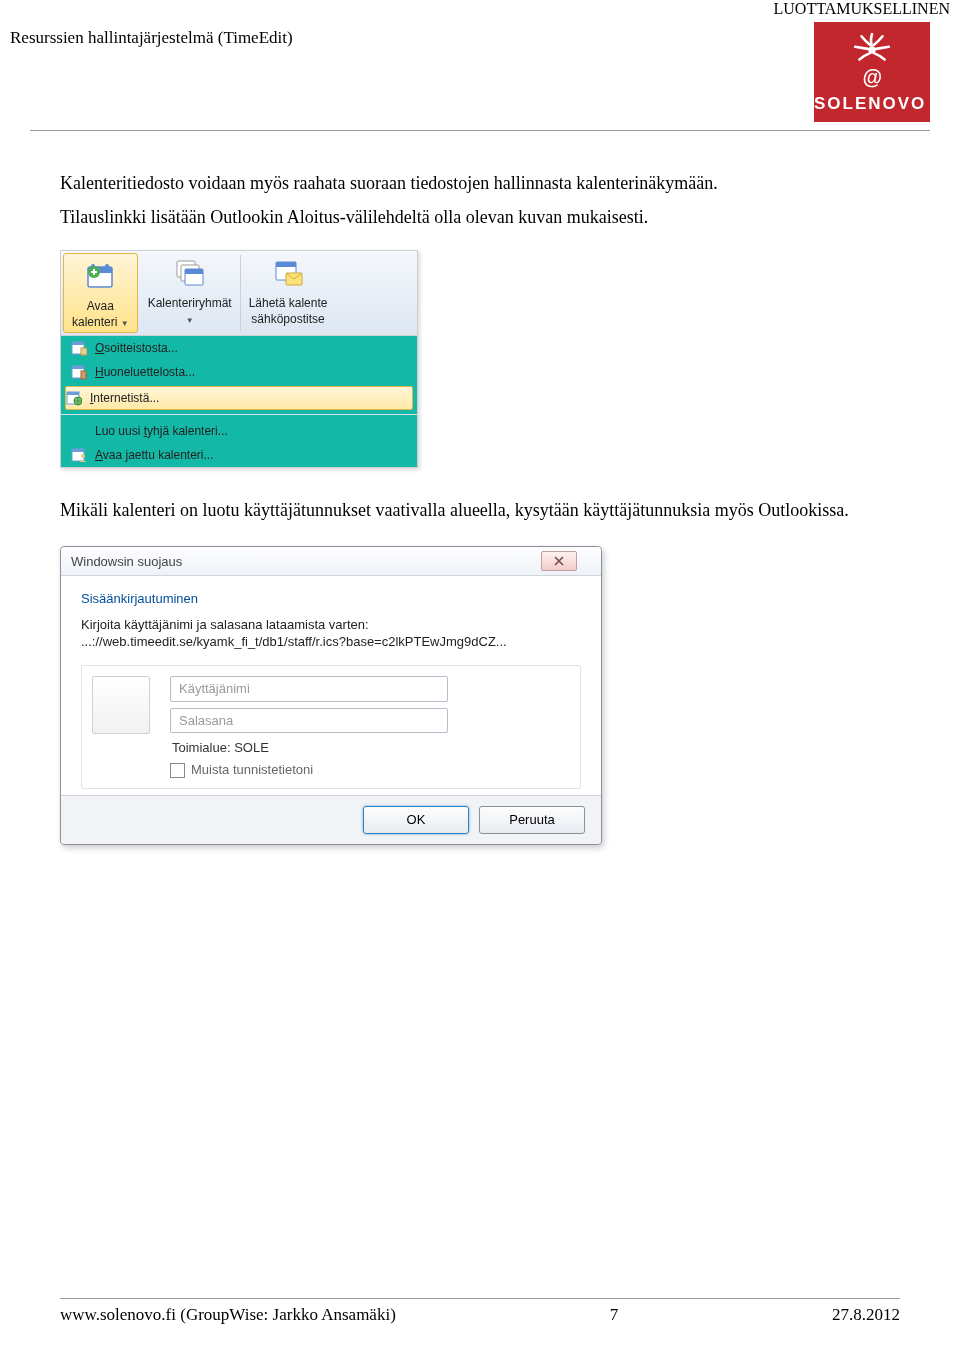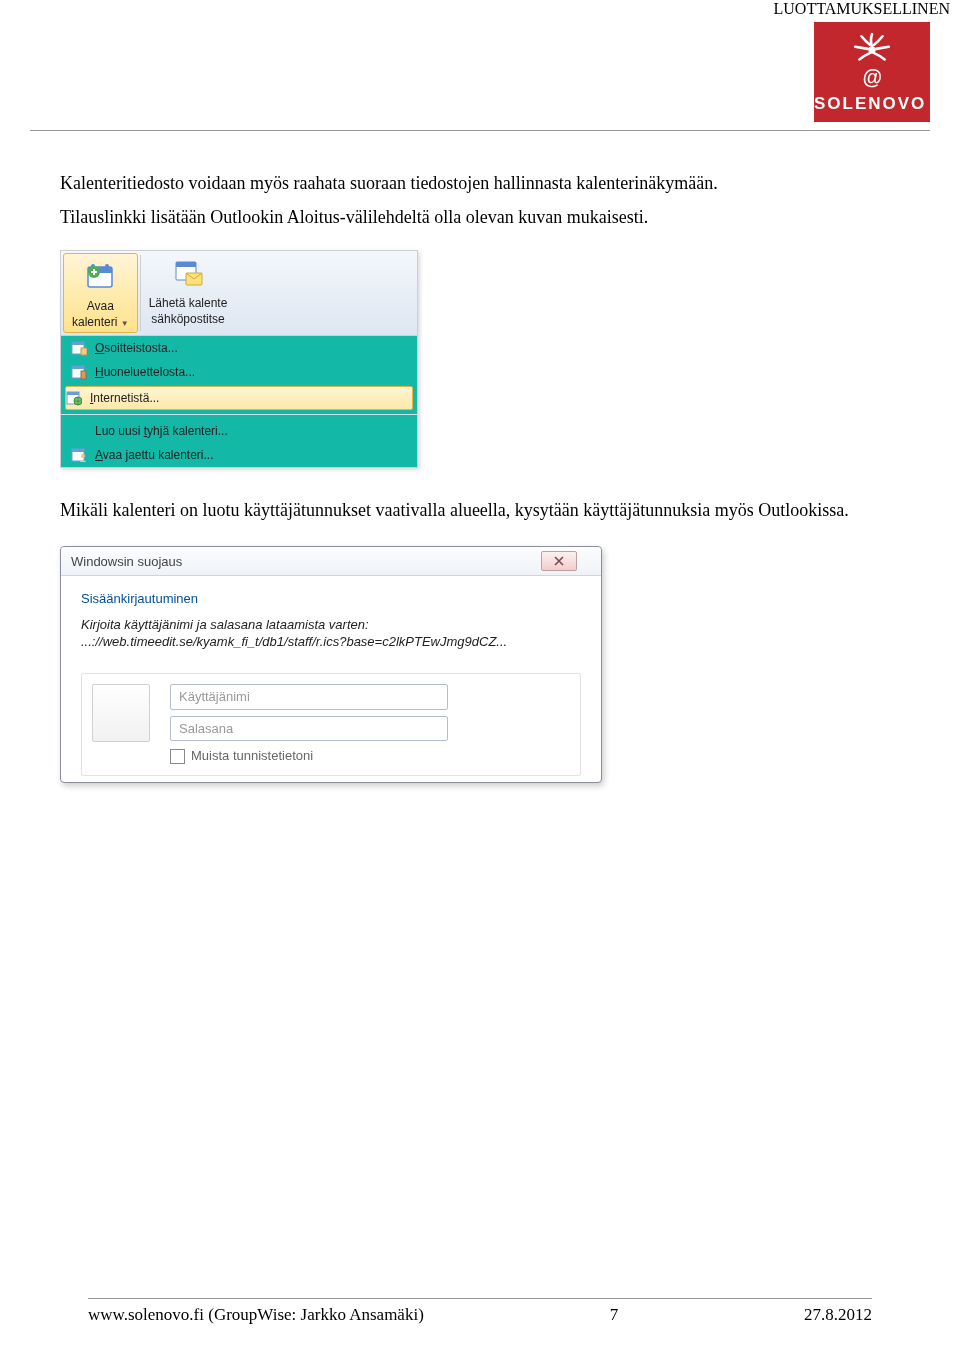--- a/index.html
+++ b/index.html
@@ -165,22 +165,21 @@
   }
   .dlg-heading {
     color: #004e9c;
     font-size: 13px;
     margin-bottom: 8px;
   }
   .dlg-instr {
     font-size: 13px;
     color: #222;
     line-height: 1.35;
-    margin-bottom: 22px;
-    font-style: italic;
+    margin-bottom: 14px;
   }
   .cred-box {
     border: 1px solid #e2e2e2;
     background: #fff;
     padding: 10px;
     display: flex;
     gap: 20px;
     border-radius: 2px;
   }
   .avatar {
@@ -230,36 +229,37 @@
   .btn.primary {
     border: 1px solid #2a7ec2;
     box-shadow: 0 0 3px rgba(42,126,194,0.6);
   }
 
   .footer {
     position: absolute;
     bottom: 20px;
     left: 0;
     right: 0;
-    padding: 0 88px;
+    padding: 0 60px;
     margin-top: 24px;
   }
   .footer .hr2 {
     border:0; border-top: 1px solid #999; margin: 0 0 6px 0;
   }
   .footer-line {
     display: flex;
     justify-content: space-between;
     font-size: 17px;
   }
 </style>
 </head>
 <body>
 
 <div class="header">
+  <div class="doc-title">Resurssien hallintajärjestelmä (TimeEdit)</div>
   <div class="confidential">LUOTTAMUKSELLINEN</div>
   <div class="logo">
     <div class="sun-wrap">
       <svg class="sun" viewBox="0 0 40 40">
         <g stroke="#fff" stroke-width="2.5" stroke-linecap="round" fill="none">
           <path d="M20 4 Q18 10 20 16"></path>
           <path d="M30 6 Q26 11 22 14"></path>
           <path d="M36 16 Q30 17 24 18"></path>
           <path d="M10 6 Q14 11 18 14"></path>
           <path d="M4 16 Q10 17 16 18"></path>
@@ -288,20 +288,30 @@
           <rect x="4" y="7" width="24" height="20" rx="2" fill="#fff" stroke="#5a8ad6" stroke-width="1.5"></rect>
           <rect x="4" y="7" width="24" height="6" fill="#5a8ad6"></rect>
           <circle cx="9" cy="6" r="2" fill="#5a8ad6"></circle>
             <circle cx="23" cy="6" r="2" fill="#5a8ad6"></circle>
           <circle cx="10" cy="12" r="6" fill="#4caf50"></circle>
           <path d="M10 9v6M7 12h6" stroke="#fff" stroke-width="2"></path>
         </svg>
         <span class="lbl">Avaa</span>
         <span class="lbl"><span>kalenteri</span> <span class="chev">▼</span></span>
       </div>
+      <div class="rbtn">
+        <svg class="big-icon" viewBox="0 0 32 32">
+          <rect x="3" y="4" width="18" height="16" rx="1" fill="#fff" stroke="#9a9a9a"></rect>
+          <rect x="7" y="8" width="18" height="16" rx="1" fill="#fff" stroke="#9a9a9a"></rect>
+          <rect x="11" y="12" width="18" height="16" rx="1" fill="#fff" stroke="#5a8ad6"></rect>
+          <rect x="11" y="12" width="18" height="5" fill="#5a8ad6"></rect>
+        </svg>
+        <span class="lbl">Kalenteriryhmät</span>
+        <span class="lbl"><span class="chev">▼</span></span>
+      </div>
       <div class="vsep"></div>
       <div class="rbtn">
         <svg class="big-icon" viewBox="0 0 32 32">
           <rect x="4" y="5" width="20" height="18" rx="1" fill="#fff" stroke="#5a8ad6"></rect>
           <rect x="4" y="5" width="20" height="5" fill="#5a8ad6"></rect>
           <rect x="14" y="16" width="16" height="12" rx="1" fill="#ffe17a" stroke="#caa93e"></rect>
           <path d="M14 16l8 6 8-6" stroke="#caa93e" fill="none"></path>
         </svg>
         <span class="lbl">Lähetä kalente</span>
         <span class="lbl">sähköpostitse</span>
@@ -365,25 +375,30 @@
       <div class="dlg-heading">Sisäänkirjautuminen</div>
       <div class="dlg-instr">
         <div>Kirjoita käyttäjänimi ja salasana lataamista varten:</div>
         <div>...://web.timeedit.se/kyamk_fi_t/db1/staff/r.ics?base=c2lkPTEwJmg9dCZ...</div>
       </div>
       <div class="cred-box">
         <div class="avatar"></div>
         <div class="cred-fields">
           <div class="tfield">Käyttäjänimi</div>
           <div class="tfield">Salasana</div>
+          <div class="domline">Toimialue: SOLE</div>
           <div>
             <span class="chk"></span><span>Muista tunnistetietoni</span>
           </div>
         </div>
       </div>
+    </div>
+    <div class="dlg-actions">
+      <div class="btn primary">OK</div>
+      <div class="btn">Peruuta</div>
     </div>
   </div>
 
 </div>
 
 <div class="footer">
   <hr class="hr2">
   <div class="footer-line">
     <span>www.solenovo.fi  (GroupWise: Jarkko Ansamäki)</span>
     <span>7</span>

